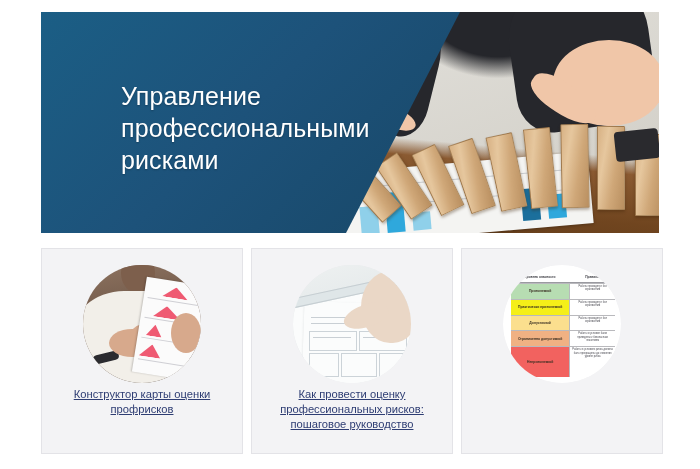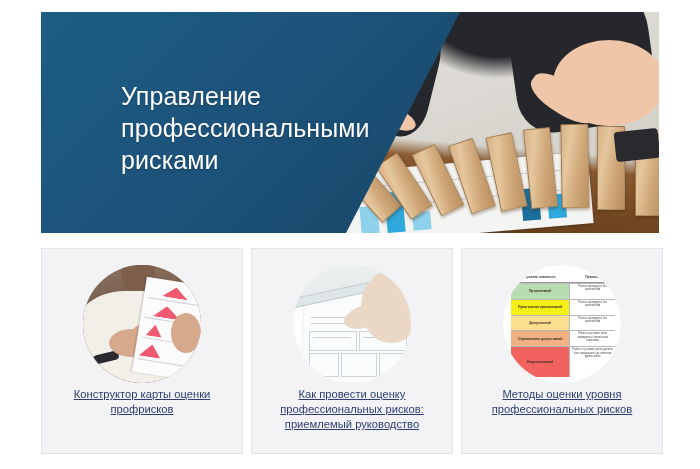--- a/index.html
+++ b/index.html
@@ -293,21 +293,21 @@
         <div class="t2-box" style="left:16px; top:66px; width:46px; height:18px;"></div>
         <div class="t2-box" style="left:66px; top:66px; width:46px; height:18px;"></div>
         <div class="t2-box" style="left:16px; top:88px; width:28px; height:22px;"></div>
         <div class="t2-box" style="left:48px; top:88px; width:34px; height:22px;"></div>
         <div class="t2-box" style="left:86px; top:88px; width:26px; height:22px;"></div>
         <div class="t2-rule" style="left:20px; top:72px; width:38px;"></div>
         <div class="t2-rule" style="left:70px; top:72px; width:38px;"></div>
         <div class="t2-hand" style="left:68px; top:6px;  width:58px; height:72px;"></div>
         <div class="t2-hand" style="left:50px; top:40px; width:46px; height:22px; transform:rotate(-18deg);"></div>
       </div>
-      <div class="card-caption">Как провести оценку профессиональных рисков: приемлемый руководство</div>
+      <div class="card-caption">Как провести оценку профессиональных рисков: пошаговое руководство</div>
     </div>
 
     <div class="card">
       <div class="card-thumb">
         <div class="t3-bg"></div>
         <div class="t3-table">
           <div class="t3-head">
             <div class="t3-hcell" style="width:56%;">Уровень опасности</div>
             <div class="t3-hcell" style="flex:1;">Правило</div>
           </div>
@@ -326,17 +326,16 @@
           <div class="t3-row">
             <div class="t3-lvl" style="background:#f0b183;">Ограниченно допустимый</div>
             <div class="t3-desc">Работы и условия были приведены к безопасным значениям</div>
           </div>
           <div class="t3-row" style="flex:2;">
             <div class="t3-lvl" style="background:#f2625f;">Неприемлемый</div>
             <div class="t3-desc">Работы в условиях риска должны быть прекращены до снижения уровня риска</div>
           </div>
         </div>
       </div>
-      <div class="card-caption">Методы оценки уровня профессиональных рисков</div>
     </div>
 
   </div>
 </div>
 
 </body></html>

